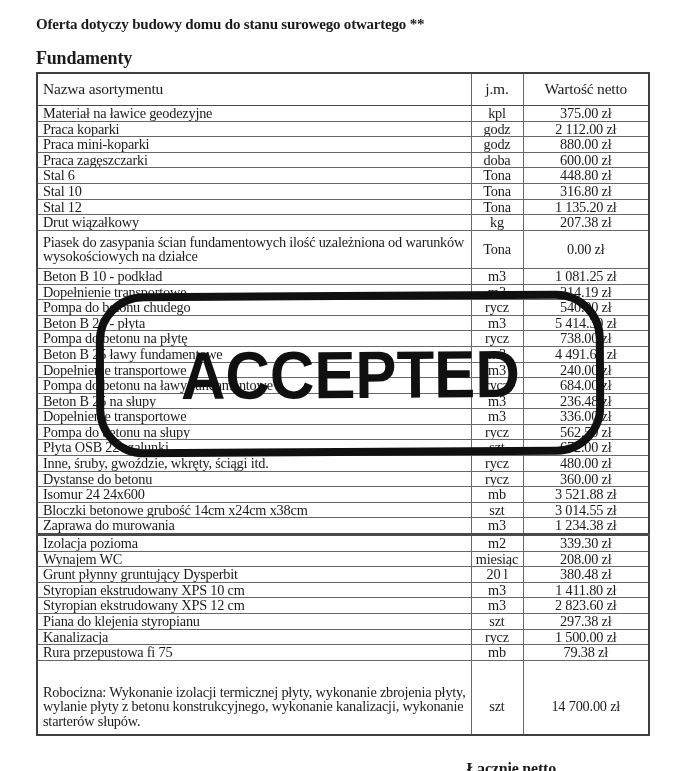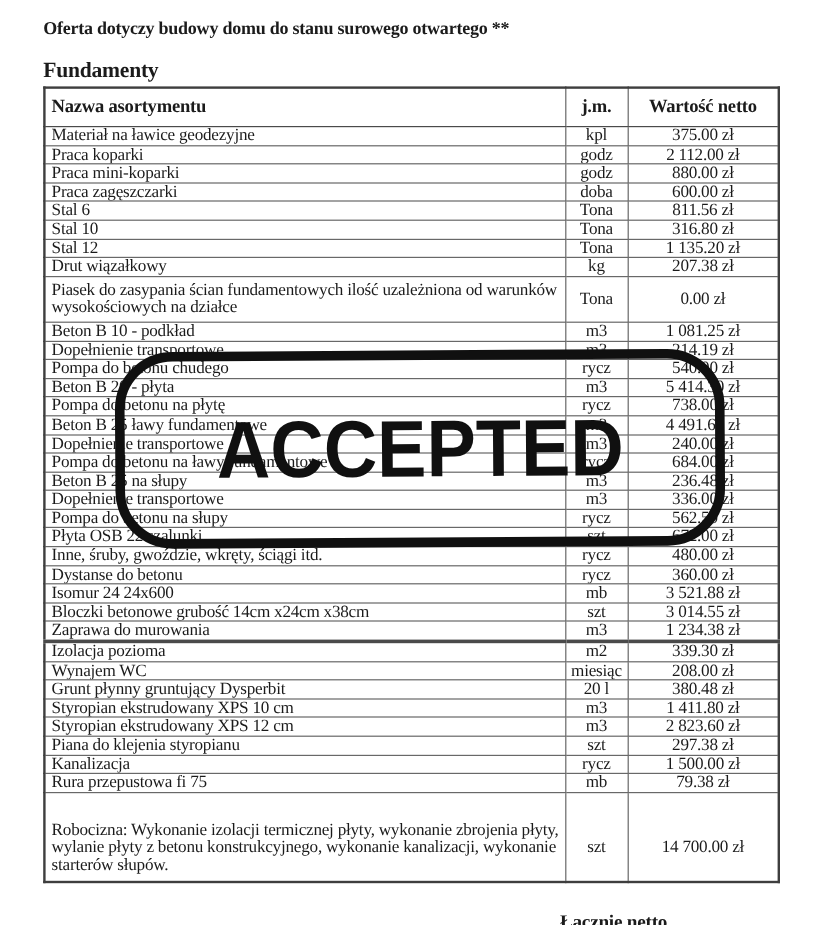--- a/index.html
+++ b/index.html
@@ -20,21 +20,21 @@
   table.cost {
     border-collapse:collapse; table-layout:fixed; width:612px; margin-top:4px;
     border:2px solid #3e3e3e; letter-spacing:-0.2px;
   }
   .cost th, .cost td {
     border:1px solid #686868; vertical-align:middle;
     font-size:14.3px; line-height:14.6px; padding:0 3px;
     overflow:hidden;
   }
   .cost thead th {
-    height:31px; font-weight:bold; font-size:15.5px;
+    height:31px; font-weight:normal; font-size:15.5px;
     border-bottom:1px solid #4a4a4a;
   }
   .c-name { text-align:left; padding-left:5px !important; }
   .c-unit, .c-value { text-align:center; }
   .cost tbody td { height:14.6px; }
   .cost tbody tr.row-tall td { padding-top:4px; padding-bottom:4px; }
   .cost tbody tr.row-xtall td { padding-top:24px; padding-bottom:5px; }
   
   .cost tbody tr:nth-child(27) td { border-top:3px solid #4a4a4a; }
   .totals { margin-top:24px; text-align:right; }
@@ -93,21 +93,21 @@
 
   <tr>
     <td class="c-name">Praca zagęszczarki</td>
     <td class="c-unit">doba</td>
     <td class="c-value">600.00 zł</td>
   </tr>
 
   <tr>
     <td class="c-name">Stal 6</td>
     <td class="c-unit">Tona</td>
-    <td class="c-value">811.56 zł</td>
+    <td class="c-value">448.80 zł</td>
   </tr>
 
   <tr>
     <td class="c-name">Stal 10</td>
     <td class="c-unit">Tona</td>
     <td class="c-value">316.80 zł</td>
   </tr>
 
   <tr>
     <td class="c-name">Stal 12</td>

